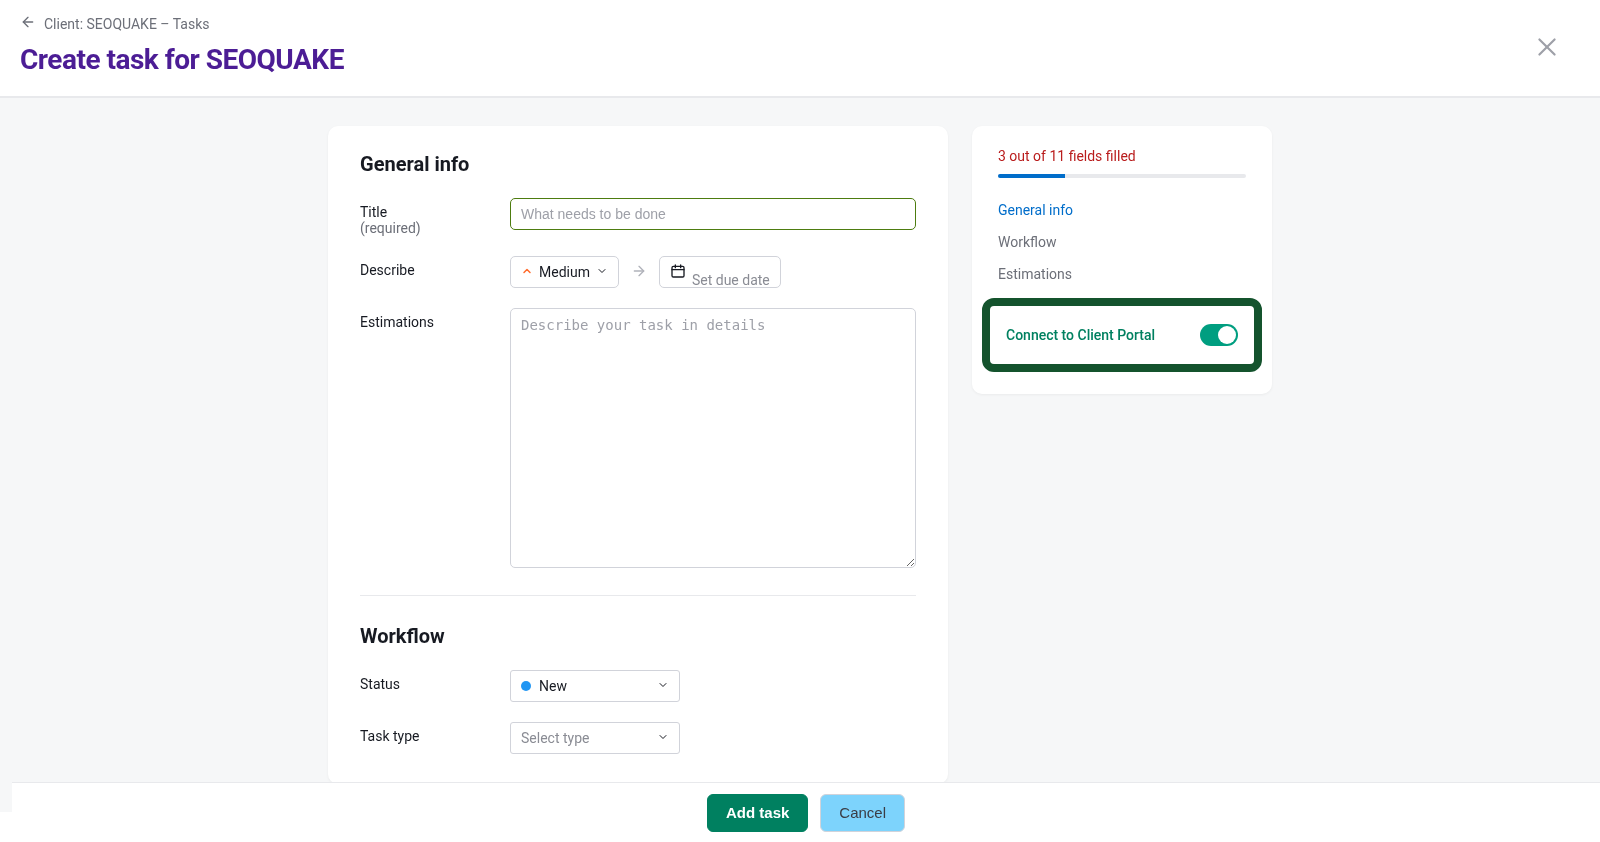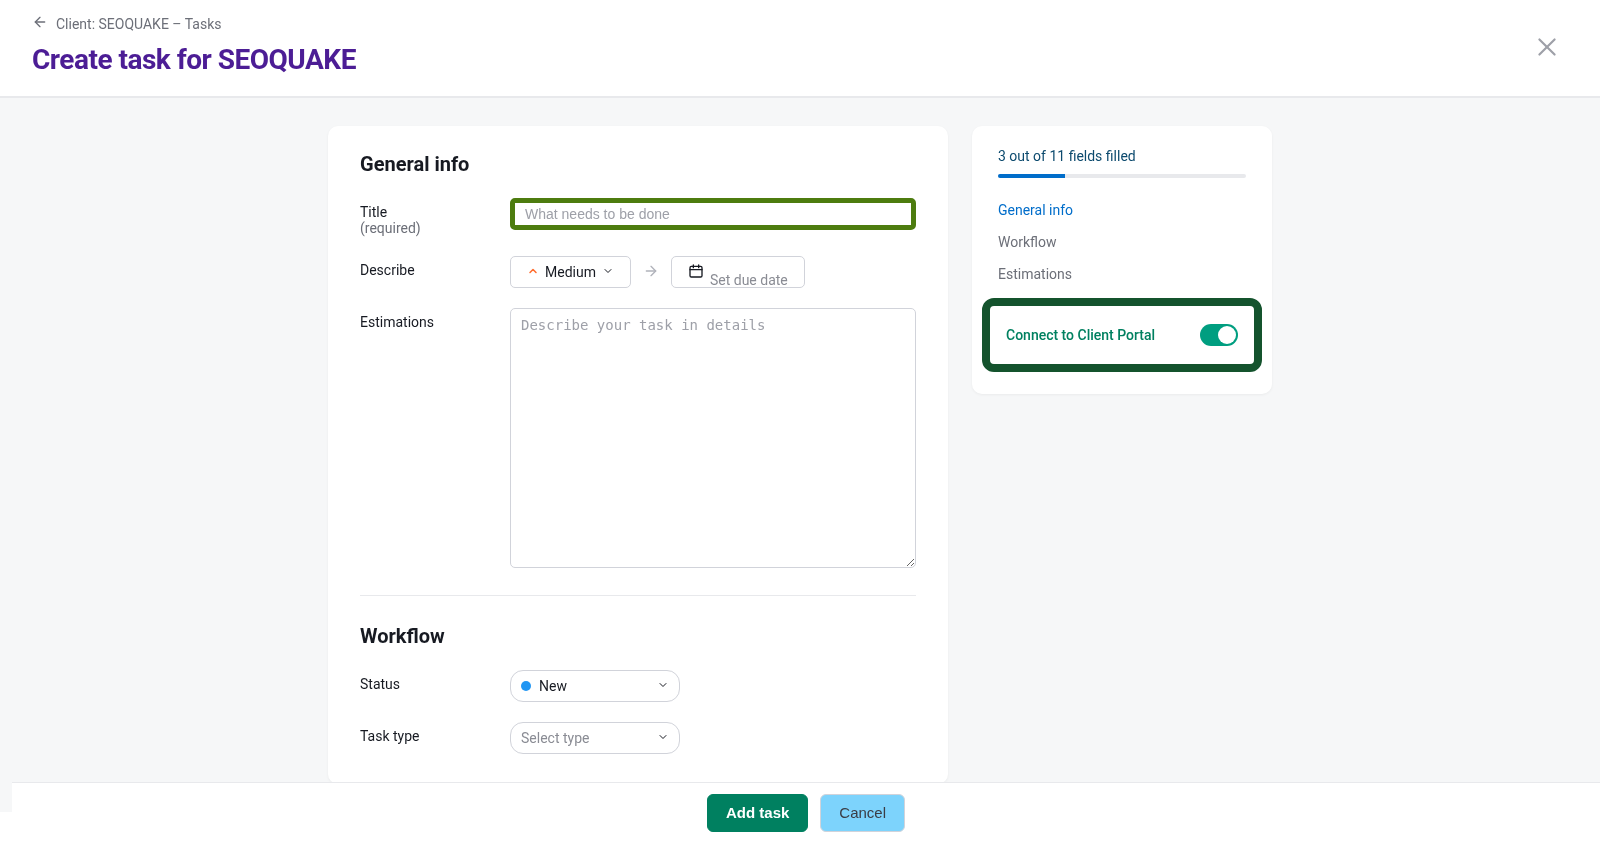--- a/index.html
+++ b/index.html
@@ -3,21 +3,21 @@
 <meta charset="utf-8">
 <style>
   * { box-sizing: border-box; margin: 0; padding: 0; }
   body {
     font-family: -apple-system, BlinkMacSystemFont, "Segoe UI", Roboto, Helvetica, Arial, sans-serif;
     background: #fff;
     color: #171a22;
     font-size: 14px;
   }
   .topbar {
-    padding: 14px 36px 6px 32px;
+    padding: 14px 36px 6px 20px;
   }
   .breadcrumb {
     display: flex;
     align-items: center;
     gap: 8px;
     color: #6c6f78;
     font-size: 14px;
     margin-bottom: 10px;
   }
   .breadcrumb svg { width: 16px; height: 16px; stroke: #6c6f78; }
@@ -86,21 +86,21 @@
     font-size: 14px;
     color: #171a22;
     padding-top: 6px;
   }
   .form-label .sub { color: #6c6f78; display: block; }
   .form-control { flex: 1; }
 
   .text-input {
     width: 100%;
     height: 32px;
-    border: 5px solid #4d7c0f;
+    border: 1px solid #4d7c0f;
     border-radius: 5px;
     padding: 0 10px;
     font-size: 14px;
     color: #171a22;
   }
   .text-input::placeholder { color: #9ea0a8; }
 
   .textarea {
     width: 100%;
     height: 260px;
@@ -117,21 +117,21 @@
     align-items: center;
     gap: 12px;
   }
   .pill {
     display: inline-flex;
     align-items: center;
     gap: 6px;
     height: 32px;
     border: 1px solid #d1d3da;
     border-radius: 5px;
-    padding: 0 16px;
+    padding: 0 10px;
     background: #fff;
     cursor: pointer;
     font-size: 14px;
     color: #171a22;
   }
   .priority-icon {
     width: 12px;
     color: #ff6b2c;
   }
   .chevron { width: 12px; color: #171a22; }
@@ -146,41 +146,41 @@
   }
 
   .select-pill {
     display: inline-flex;
     align-items: center;
     justify-content: space-between;
     gap: 8px;
     width: 170px;
     height: 32px;
     border: 1px solid #d1d3da;
-    border-radius: 13px;
+    border-radius: 3px;
     padding: 0 10px;
     background: #fff;
     cursor: pointer;
     font-size: 14px;
     color: #171a22;
   }
   .select-pill .placeholder-text { color: #8a8c94; }
   .status-dot {
     width: 10px;
     height: 10px;
     border-radius: 50%;
     background: #2196f3;
     display: inline-block;
   }
   .select-left { display: inline-flex; align-items: center; gap: 8px; }
 
   
   .progress-text {
     font-size: 14px;
-    color: #0c4a6e;
+    color: #b91c1c;
     margin-bottom: 10px;
   }
   .progress-bar {
     width: 100%;
     height: 4px;
     background: #e8e9ec;
     border-radius: 2px;
     overflow: hidden;
     margin-bottom: 24px;
   }

